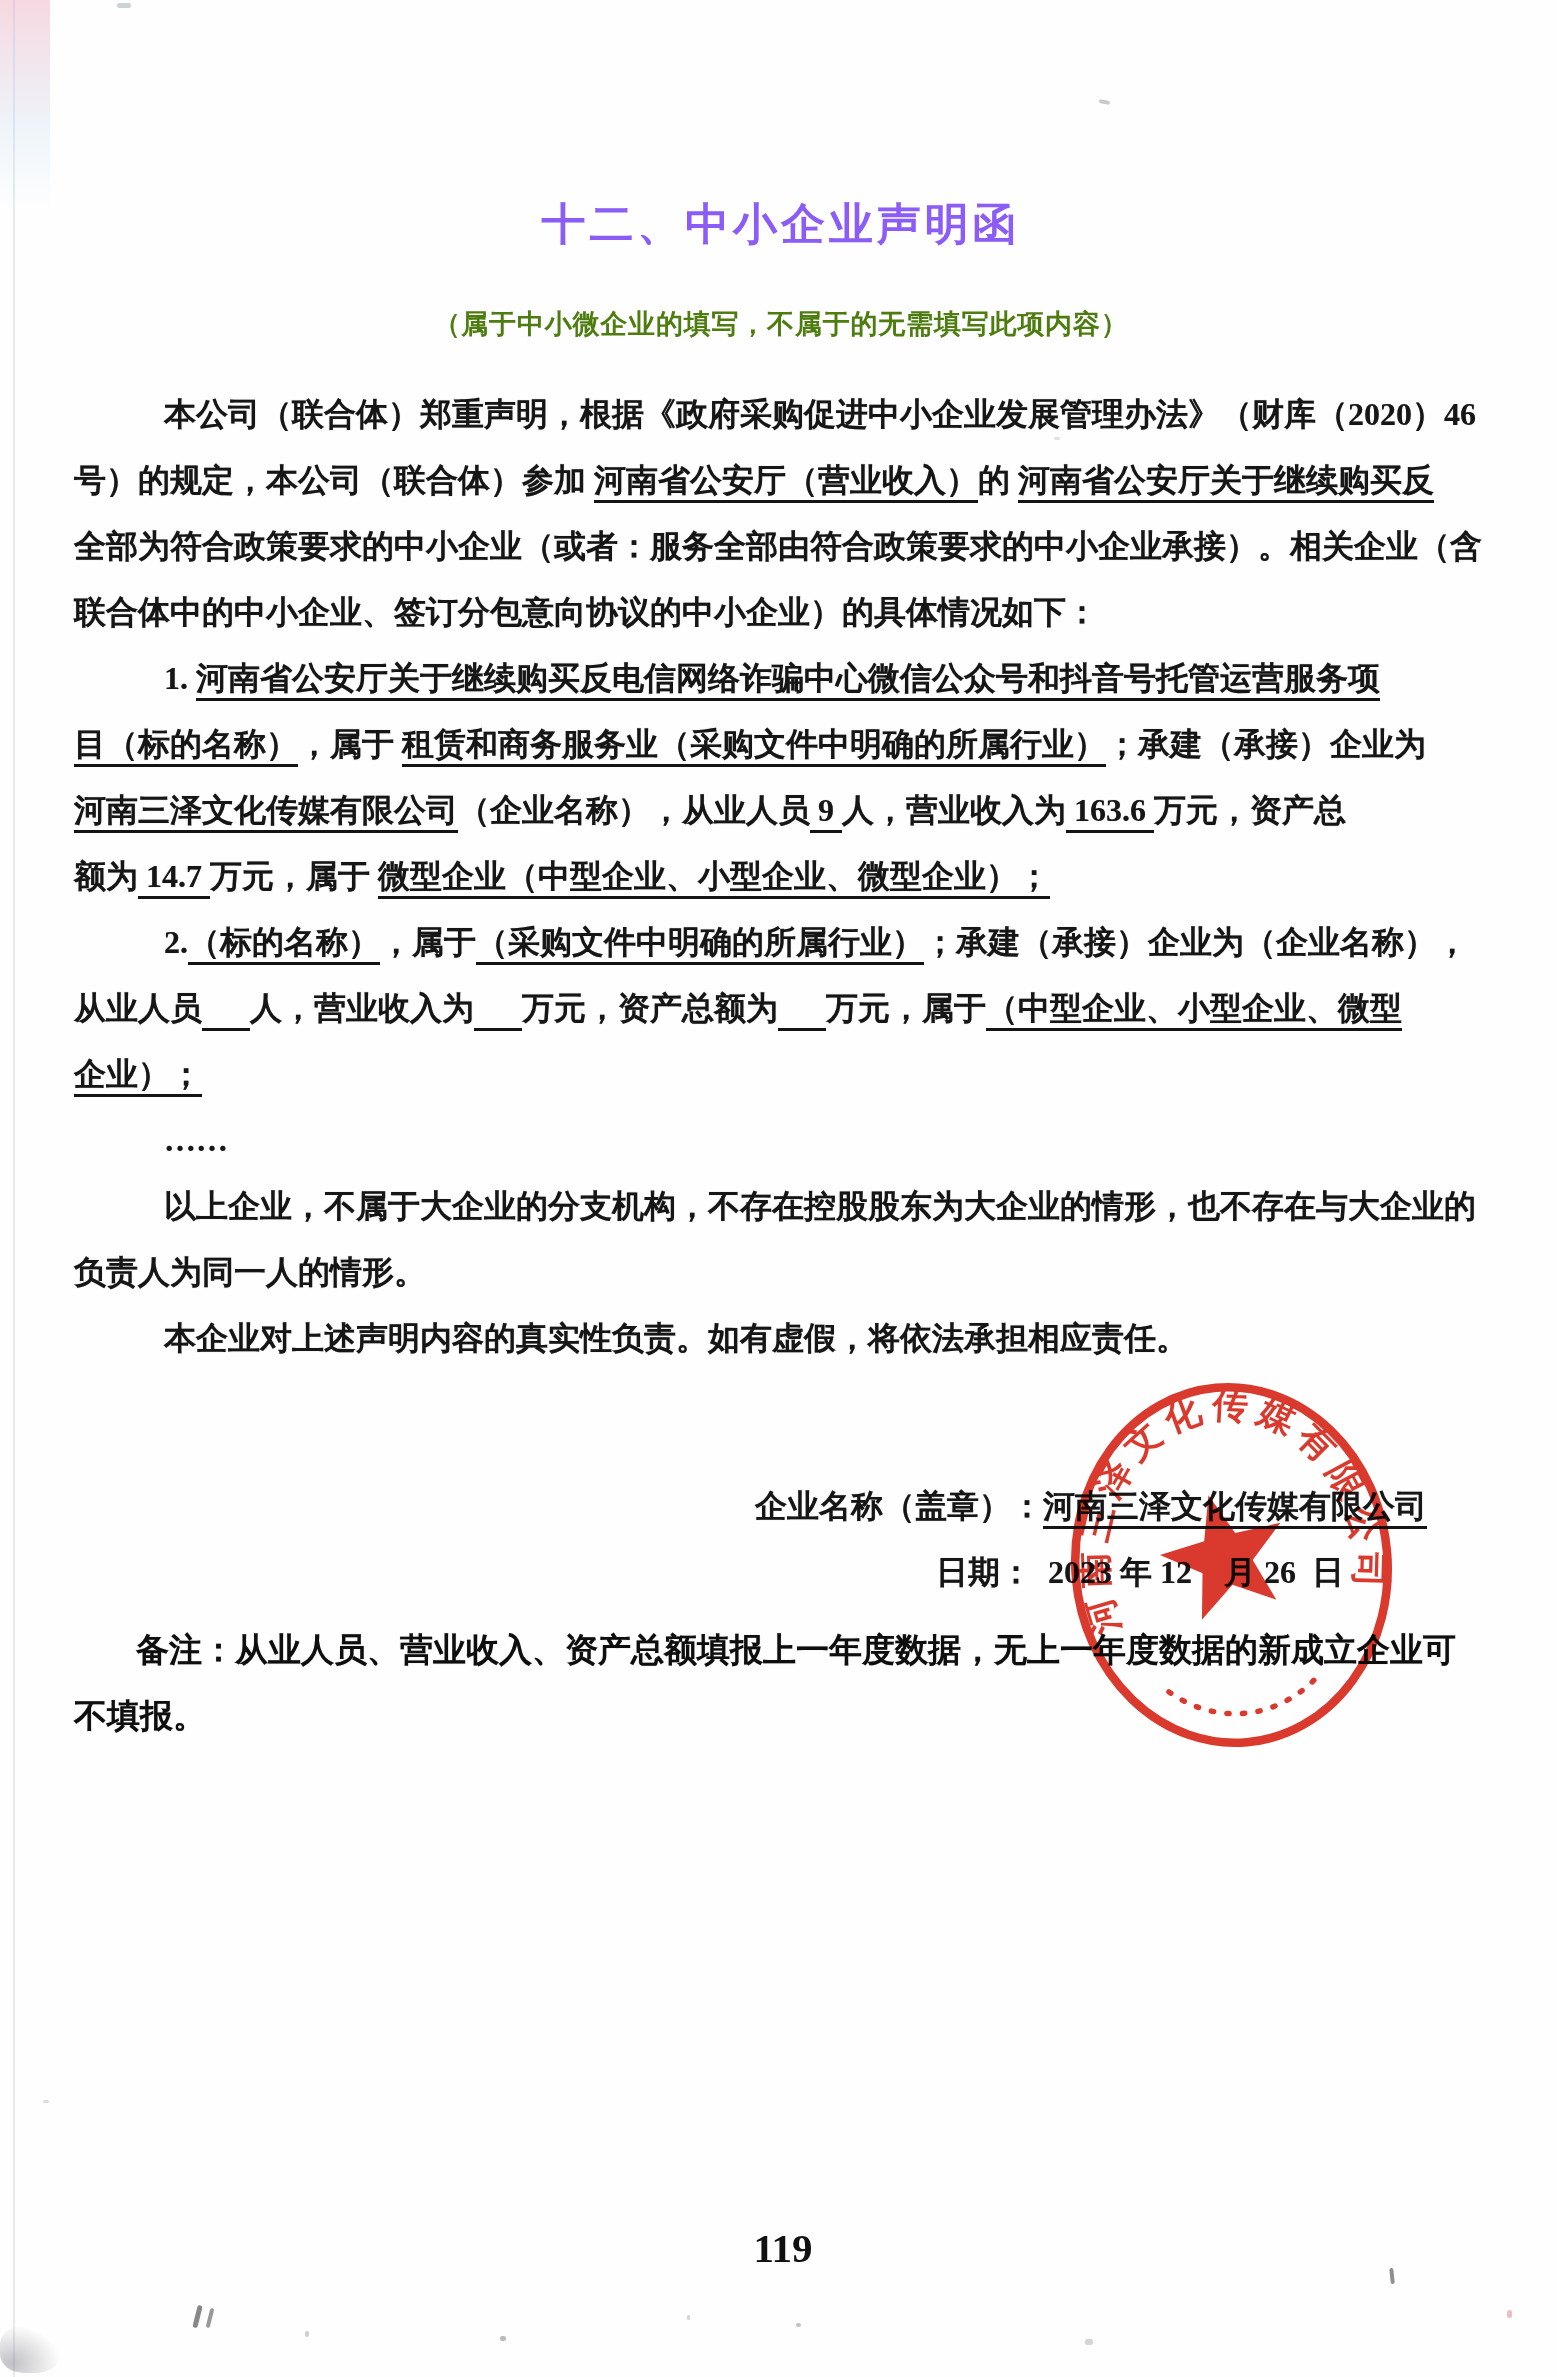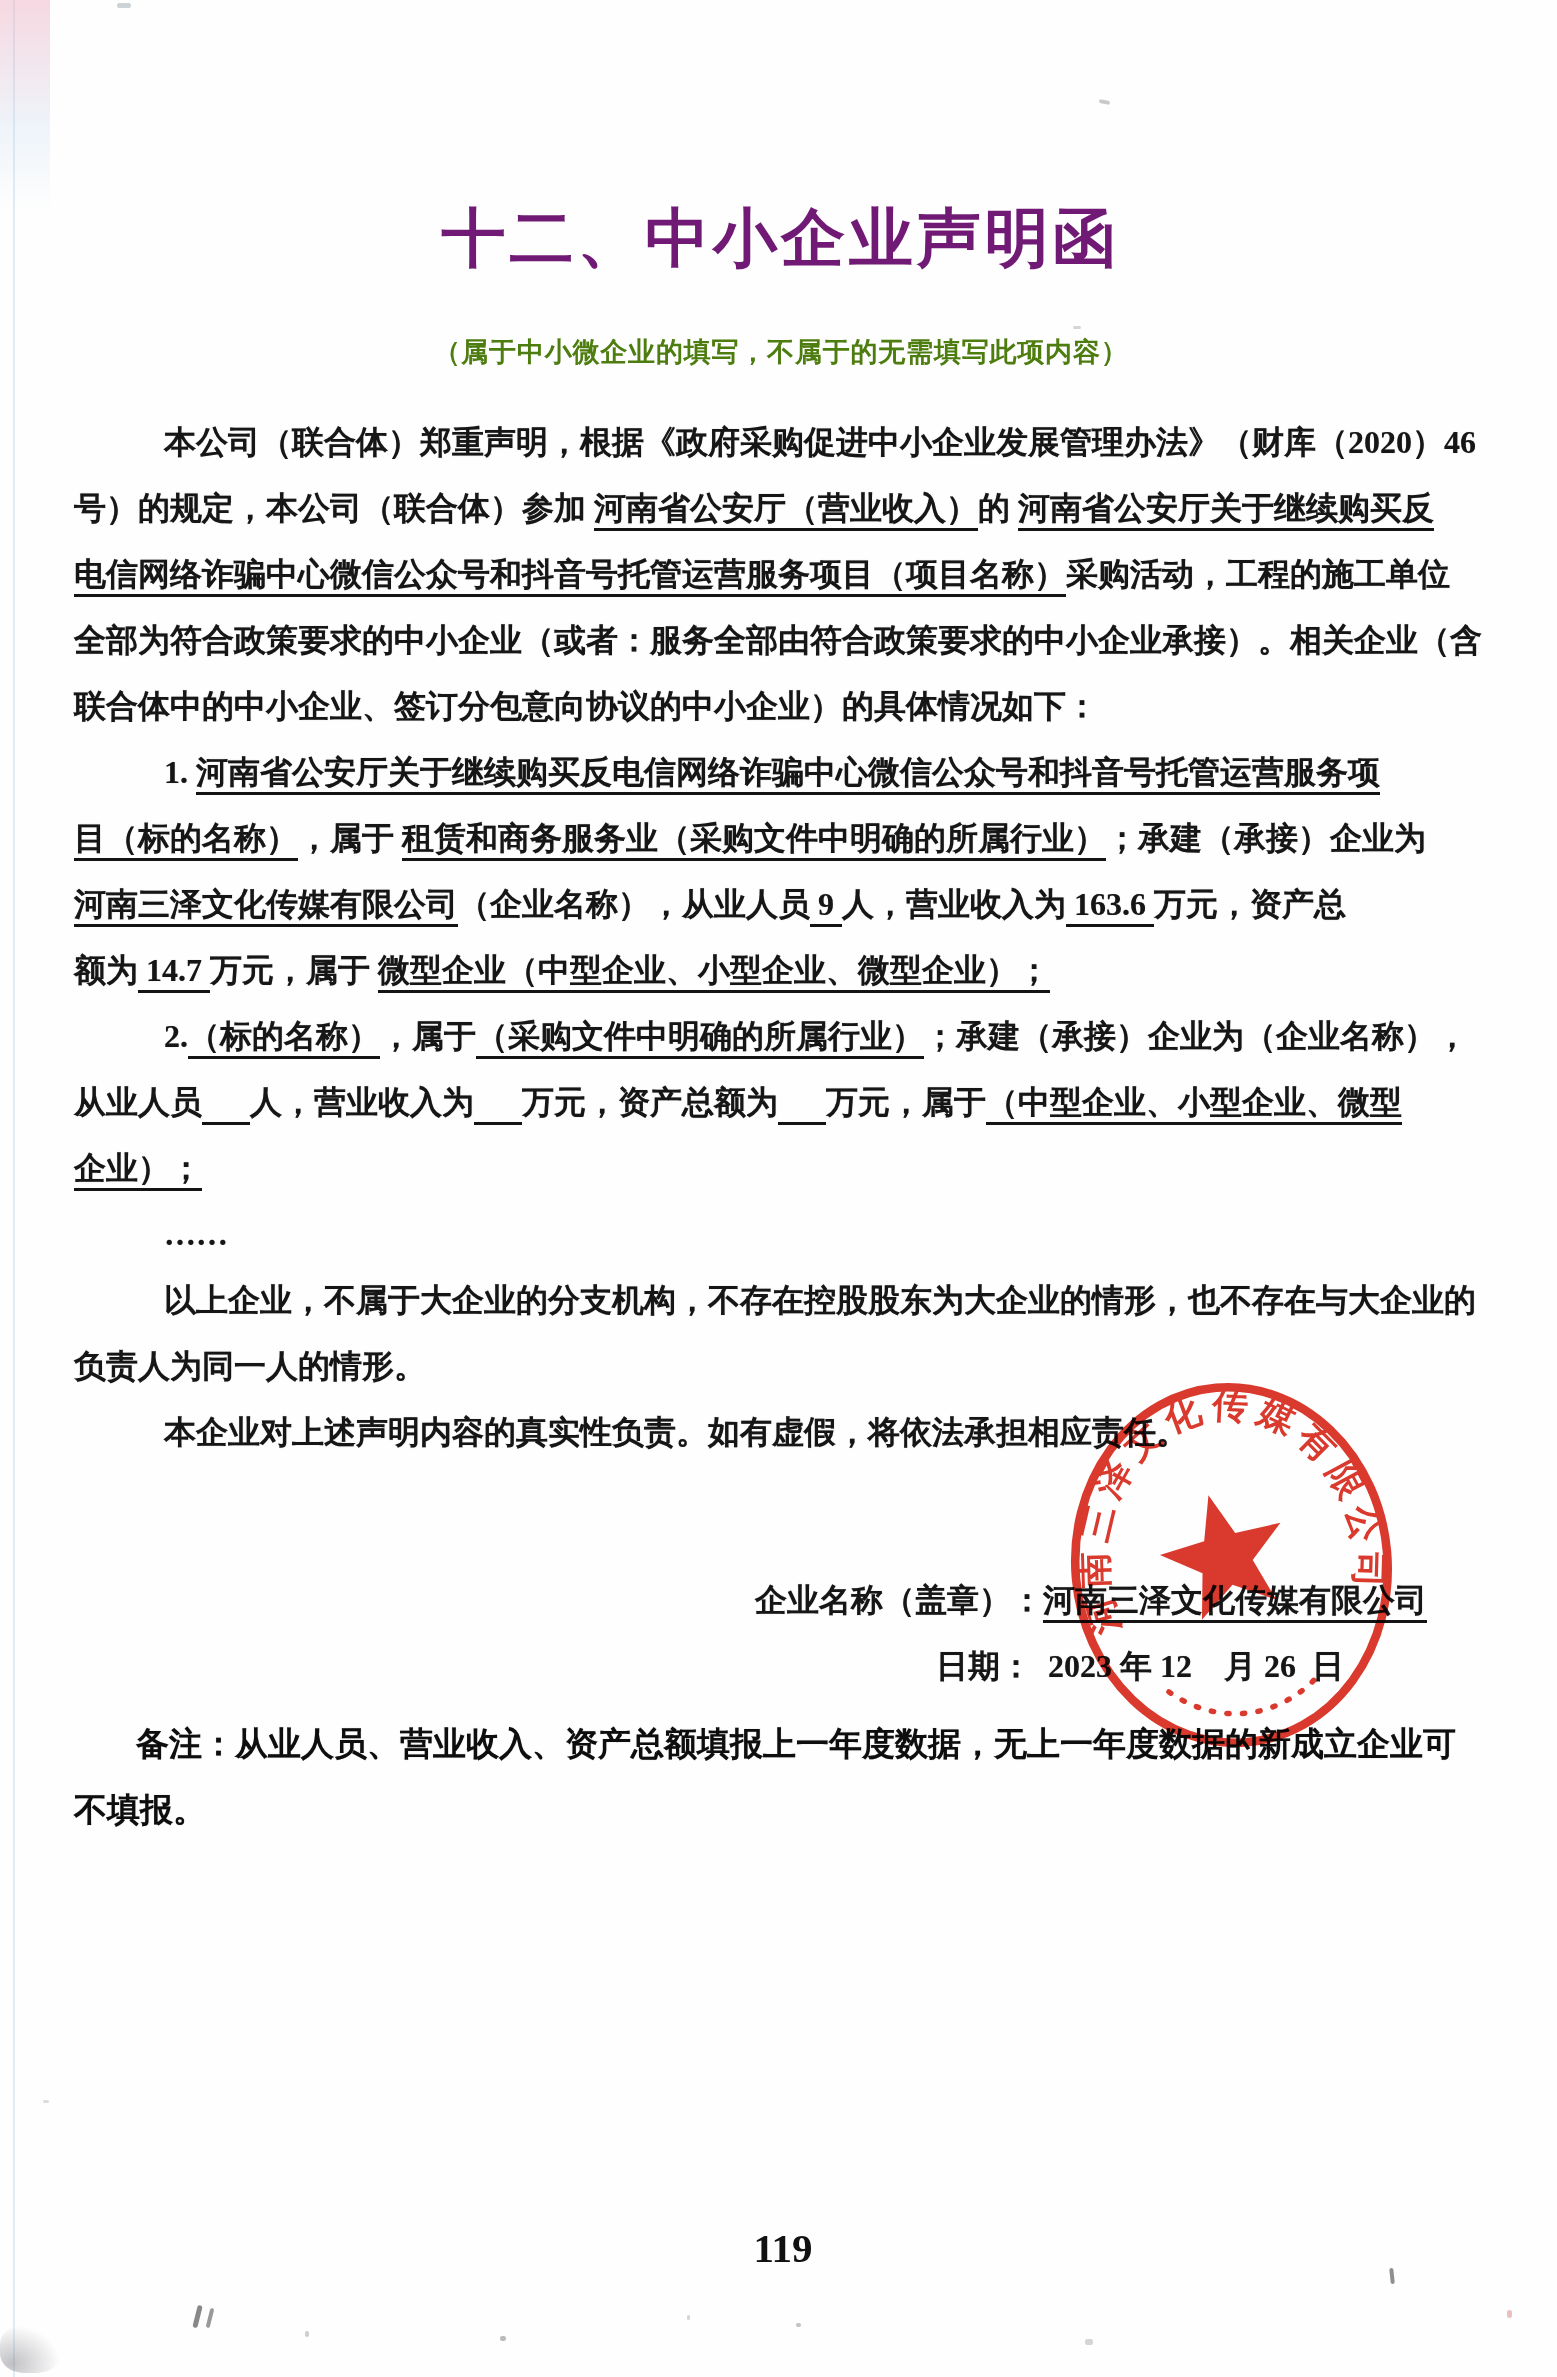--- a/index.html
+++ b/index.html
@@ -8,22 +8,22 @@
     width:1558px;height:2377px;
     background:#fefefe;
     overflow:hidden;
     font-family:"Liberation Serif","DejaVu Serif",serif;
     color:#161616;
   }
   .content{position:relative;padding:0 70px 0 74px;}
   .title-line{
     margin-top:195px;
     font-family:"Liberation Sans","DejaVu Sans",sans-serif;
-    font-weight:900;font-size:64px;letter-spacing:3.9px;
-    text-align:center;color:#701a75;
+    font-weight:900;font-size:44px;letter-spacing:3.9px;
+    text-align:center;color:#8b5cf6;
   }
   .subtitle-line{
     margin-top:52px;
     font-family:"Liberation Sans","DejaVu Sans",sans-serif;
     font-weight:700;font-size:27px;letter-spacing:0.8px;
     text-align:center;color:#4d7c0f;
   }
   .doc-body{margin-top:39px;}
   .line{
     height:66px;line-height:66px;
@@ -84,21 +84,20 @@
       <div class="artifact" style="left: 305px; top: 2331px; width: 3.9px; height: 6.2px; background: rgb(136, 136, 136); opacity: 0.4; border-radius: 2.3px; transform: rotate(0deg);"></div>
       <div class="artifact" style="left: 687px; top: 2315px; width: 3.1px; height: 4.7px; background: rgb(153, 153, 153); opacity: 0.4; border-radius: 2.3px; transform: rotate(0deg);"></div>
     </div>
 
   <div class="content">
     <div class="title-line">十二、中小企业声明函</div>
     <div class="subtitle-line">（属于中小微企业的填写，不属于的无需填写此项内容）</div>
     <div class="doc-body">
         <div class="line body indent"><span class="seg">本公司（联合体）郑重声明，根据《政府采购促进中小企业发展管理办法》（财库（2020）46</span></div>
         <div class="line body"><span class="seg">号）的规定，本公司（联合体）参加 </span><span class="seg u">河南省公安厅（营业收入）</span><span class="seg">的 </span><span class="seg u">河南省公安厅关于继续购买反</span></div>
-        <div class="line body"><span class="seg u">电信网络诈骗中心微信公众号和抖音号托管运营服务项目（项目名称）</span><span class="seg">采购活动，工程的施工单位</span></div>
         <div class="line body"><span class="seg">全部为符合政策要求的中小企业（或者：服务全部由符合政策要求的中小企业承接）。相关企业（含</span></div>
         <div class="line body"><span class="seg">联合体中的中小企业、签订分包意向协议的中小企业）的具体情况如下：</span></div>
         <div class="line body indent"><span class="seg">1. </span><span class="seg u">河南省公安厅关于继续购买反电信网络诈骗中心微信公众号和抖音号托管运营服务项</span></div>
         <div class="line body"><span class="seg u">目（标的名称）</span><span class="seg">，属于 </span><span class="seg u">租赁和商务服务业（采购文件中明确的所属行业）</span><span class="seg">；承建（承接）企业为</span></div>
         <div class="line body"><span class="seg u">河南三泽文化传媒有限公司</span><span class="seg">（企业名称），从业人员</span><span class="seg u"> 9 </span><span class="seg">人，营业收入为</span><span class="seg u"> 163.6 </span><span class="seg">万元，资产总</span></div>
         <div class="line body"><span class="seg">额为</span><span class="seg u"> 14.7 </span><span class="seg">万元，属于 </span><span class="seg u">微型企业（中型企业、小型企业、微型企业）；</span></div>
         <div class="line body indent"><span class="seg">2.</span><span class="seg u">（标的名称）</span><span class="seg">，属于</span><span class="seg u">（采购文件中明确的所属行业）</span><span class="seg">；承建（承接）企业为（企业名称），</span></div>
         <div class="line body"><span class="seg">从业人员</span><span class="seg u">      </span><span class="seg">人，营业收入为</span><span class="seg u">      </span><span class="seg">万元，资产总额为</span><span class="seg u">      </span><span class="seg">万元，属于</span><span class="seg u">（中型企业、小型企业、微型</span></div>
         <div class="line body"><span class="seg u">企业）；</span></div>
         <div class="line body indent"><span class="seg">……</span></div>

